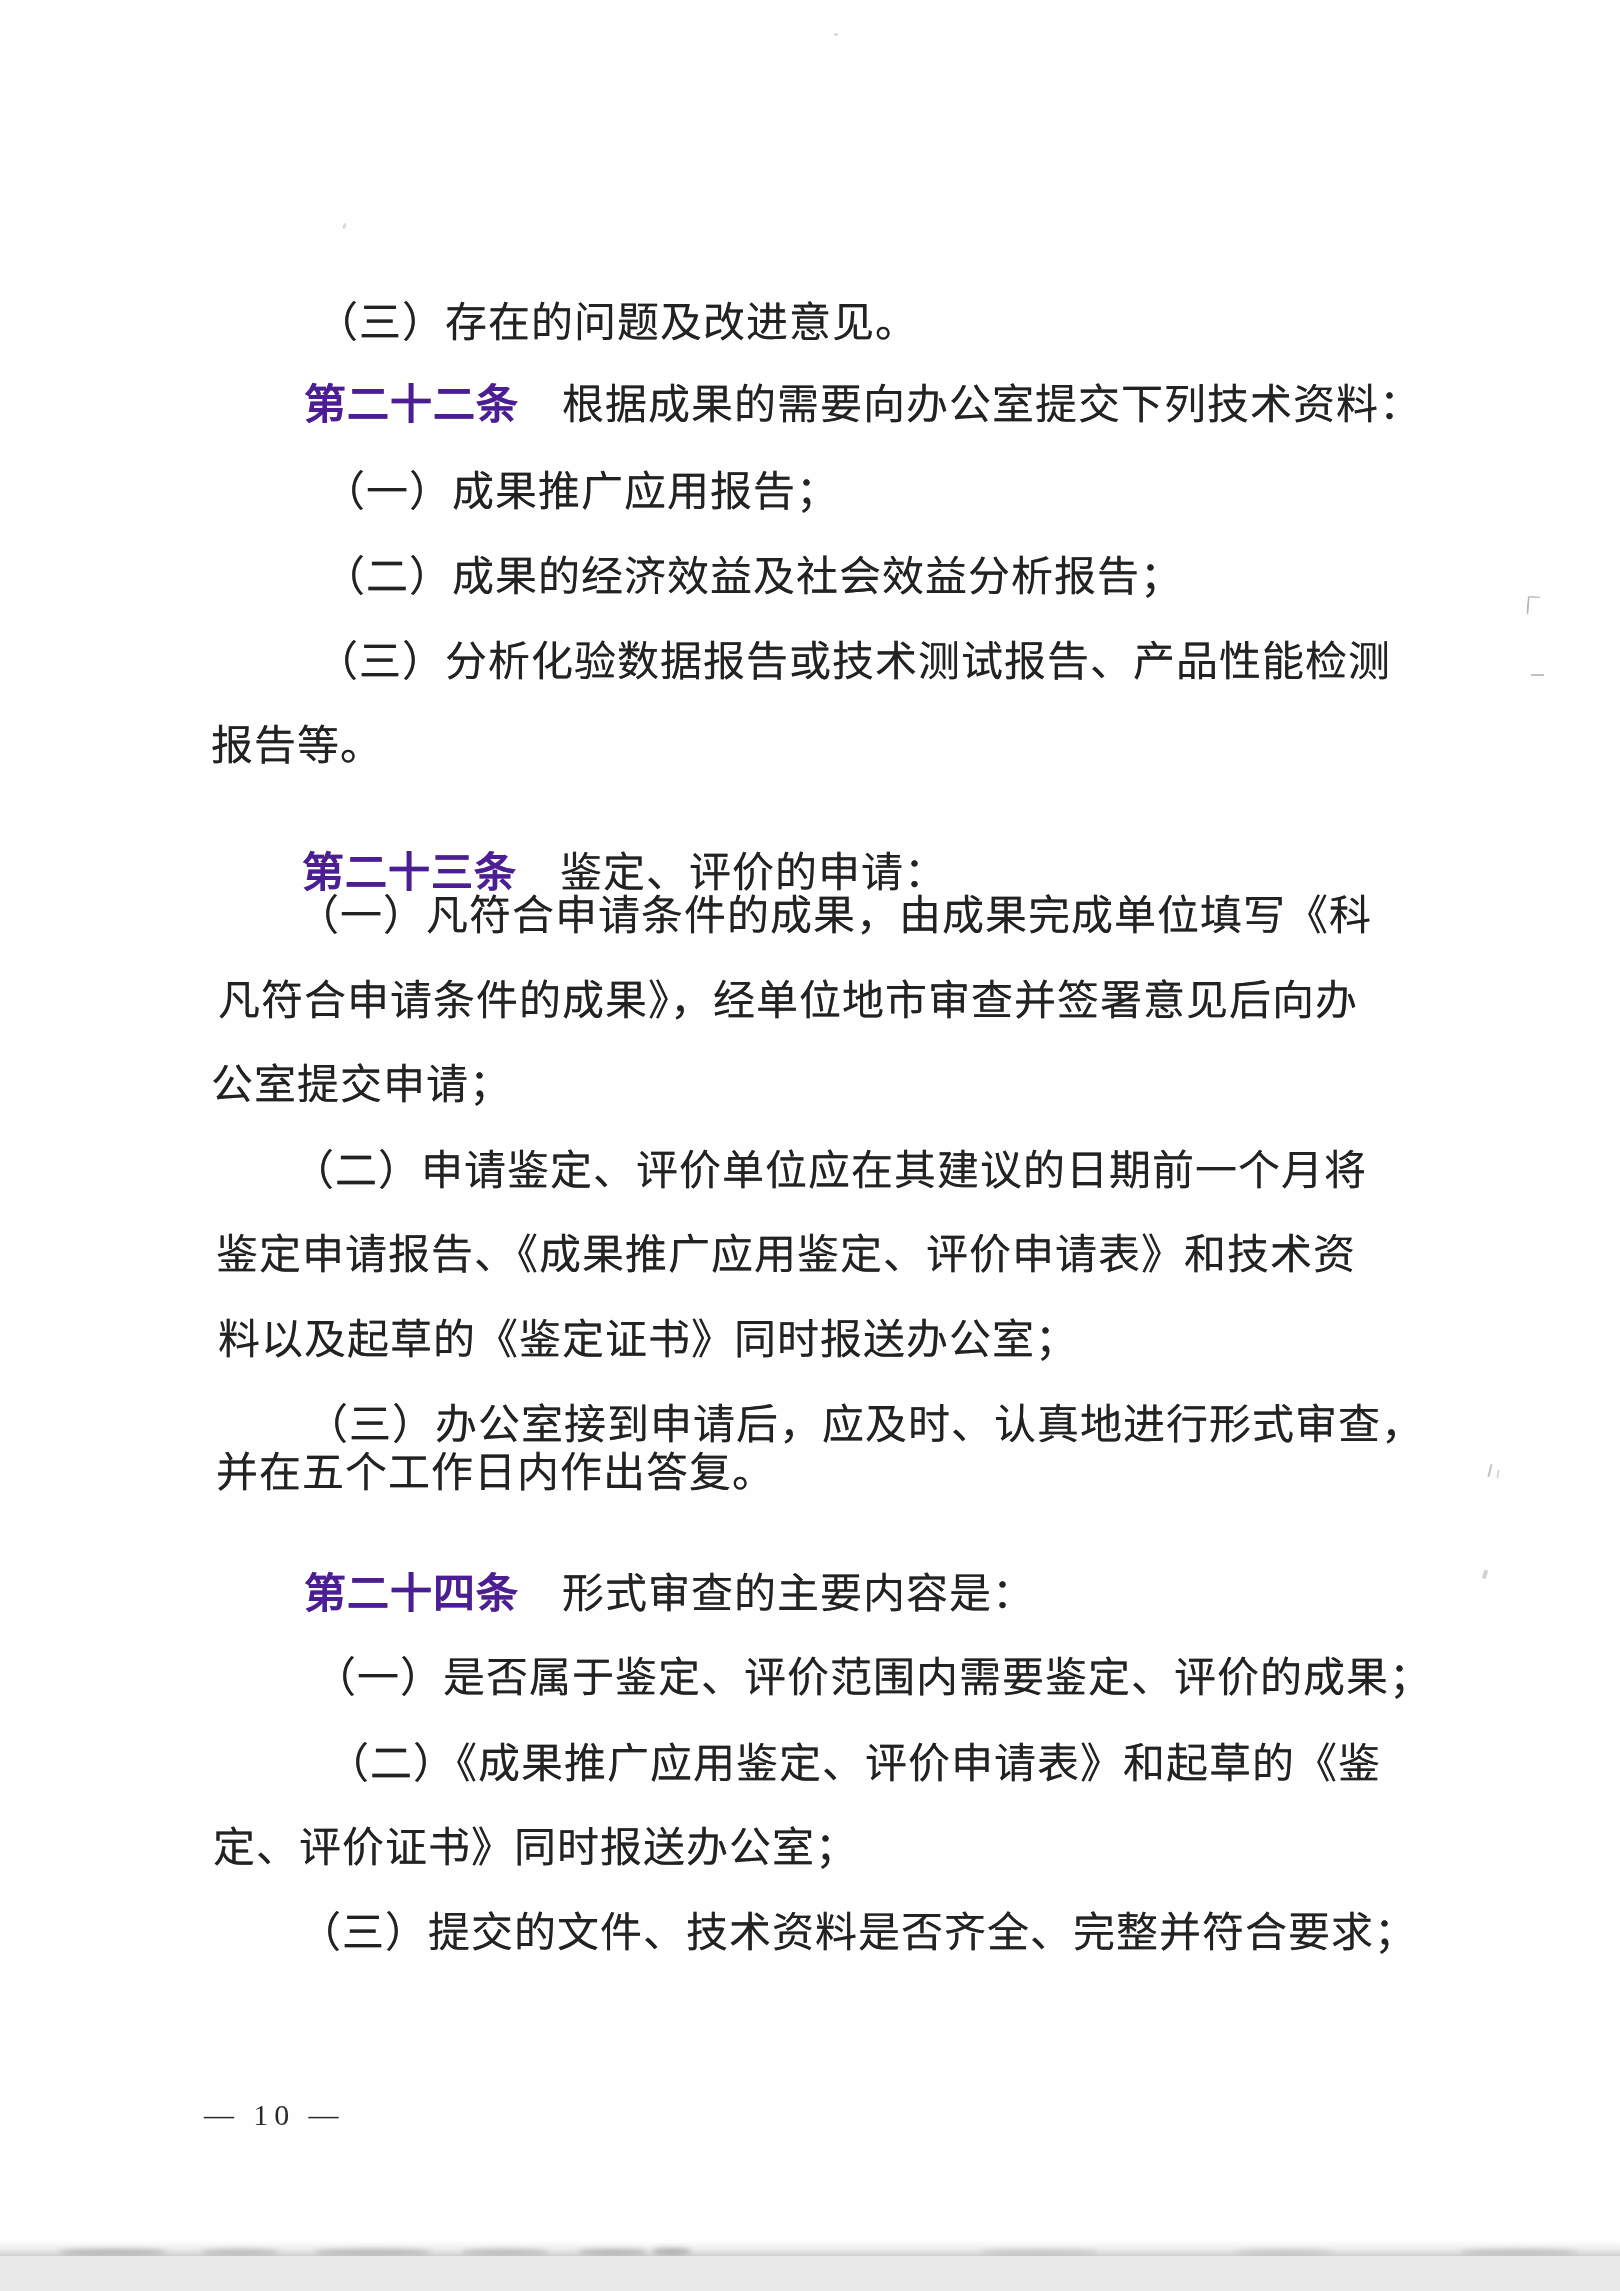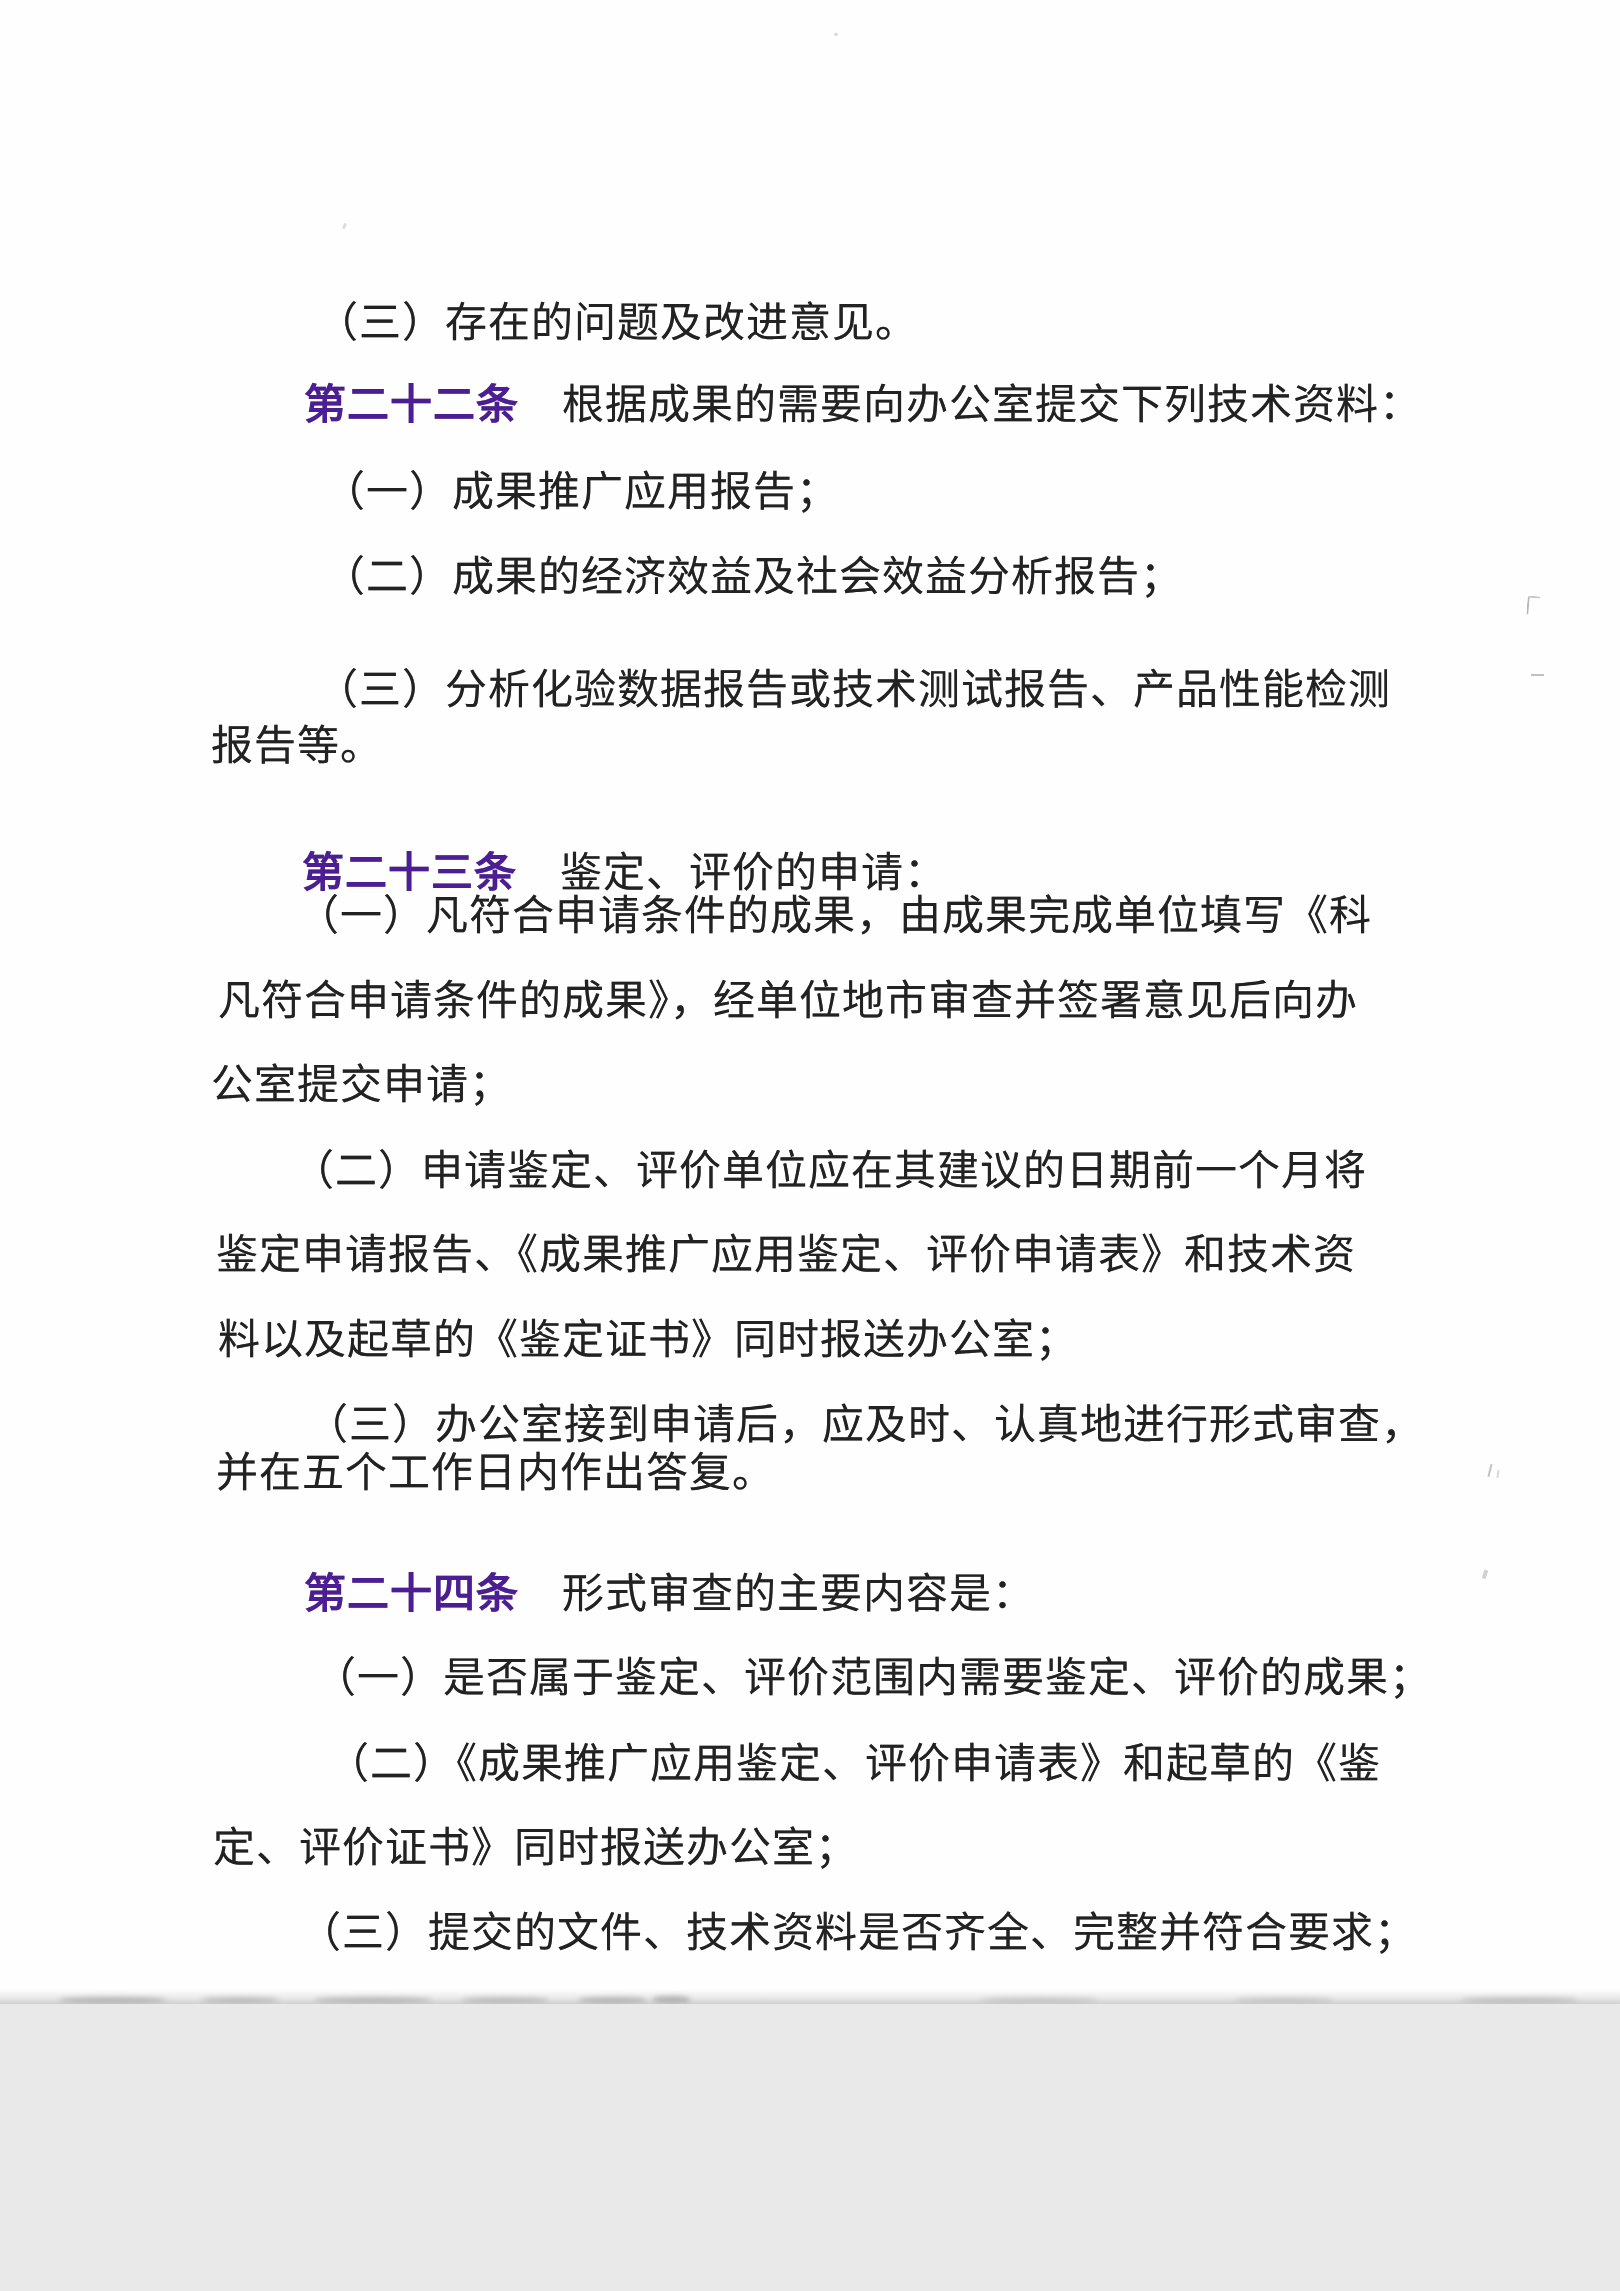--- a/index.html
+++ b/index.html
@@ -1,18 +1,18 @@
 <!DOCTYPE html>
 <html lang="zh-CN"><head>
 <meta charset="utf-8">
 <style>
   html,body{margin:0;padding:0;background:#e9e9e9;}
   .page{
     position:relative;
-    width:1620px;height:2004px;
+    width:1620px;height:2256px;
     background:#fefefe;
     overflow:hidden;
     font-family:"Liberation Serif","DejaVu Serif",serif;
     color:#1c1c1c;
   }
   .line{
     position:absolute;
     font-size:42px;
     line-height:1;
     letter-spacing:1px;
@@ -88,21 +88,21 @@
 <div class="page">
 
   <div class="line" style="left:316px;top:302px;">（三）存在的问题及改进意见。</div>
 
   <div class="line" style="left:304px;top:384px;">
     <span class="article-num">第二十二条</span><span class="article-rest">根据成果的需要向办公室提交下列技术资料：</span>
   </div>
 
   <div class="line" style="left:323px;top:471px;">（一）成果推广应用报告；</div>
   <div class="line" style="left:323px;top:556px;">（二）成果的经济效益及社会效益分析报告；</div>
-  <div class="line" style="left:316px;top:669px;text-align:right;">（三）分析化验数据报告或技术测试报告、产品性能检测</div>
+  <div class="line" style="left:316px;top:641px;text-align:right;">（三）分析化验数据报告或技术测试报告、产品性能检测</div>
   <div class="line" style="left:211px;top:725px;">报告等。</div>
 
   <div class="line" style="left:302px;top:811px;margin-top:41px;">
     <span class="article-num">第二十三条</span><span class="article-rest">鉴定、评价的申请：</span>
   </div>
 
   <div class="line" style="left:297px;top:895px;">（一）凡符合申请条件的成果，由成果完成单位填写《科</div>
   <div class="line" style="left:218px;top:980px;">凡符合申请条件的成果》，经单位地市审查并签署意见后向办</div>
   <div class="line" style="left:211px;top:1064px;">公室提交申请；</div>
   <div class="line" style="left:292px;top:1150px;text-align:right;">（二）申请鉴定、评价单位应在其建议的日期前一个月将</div>

